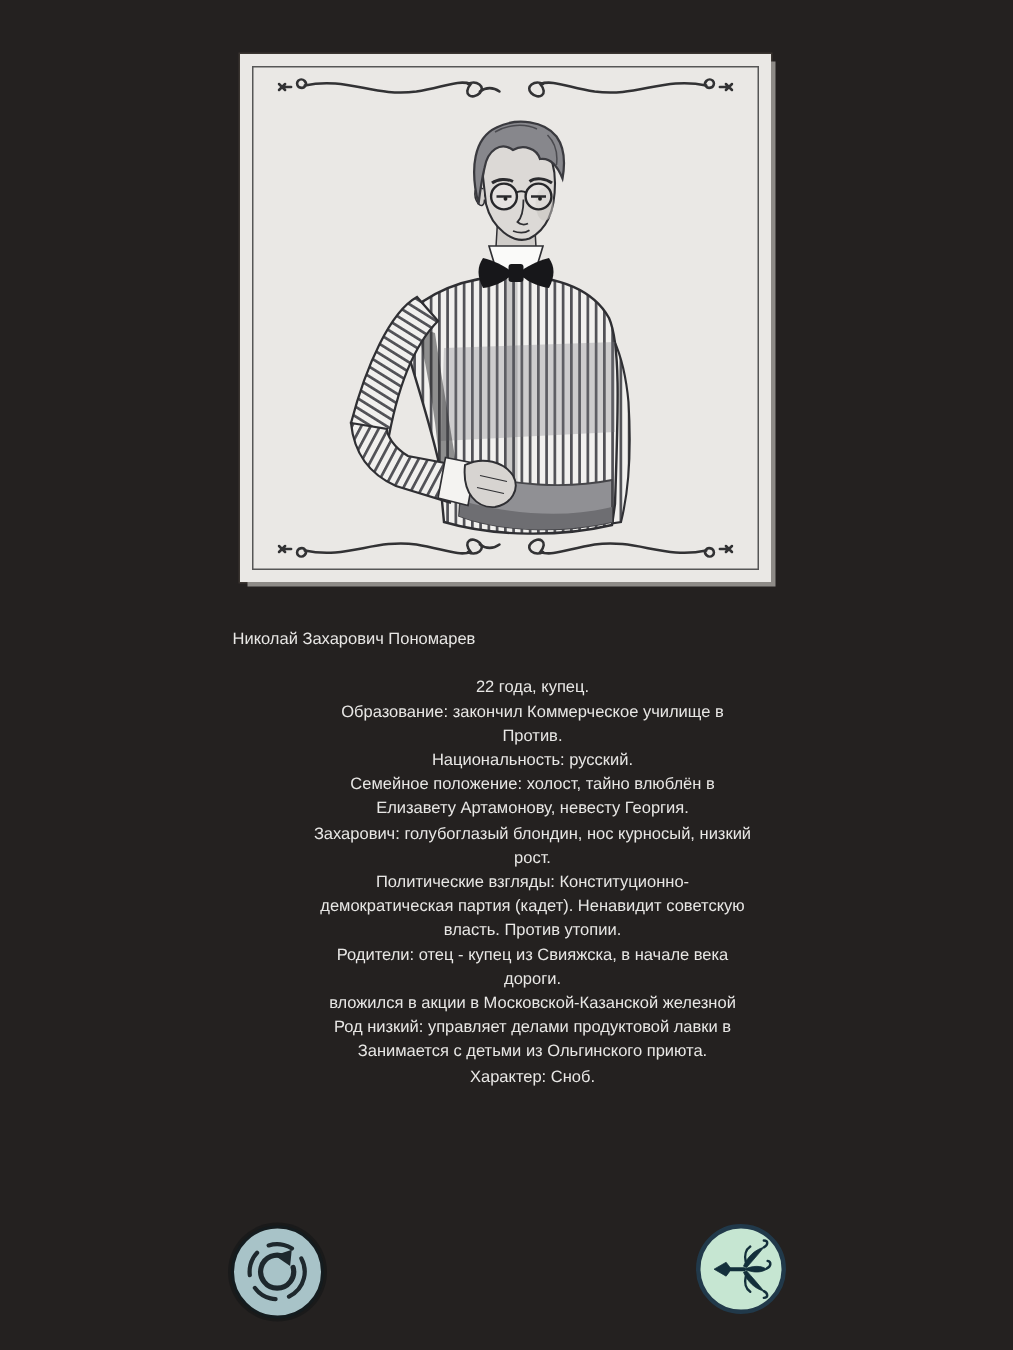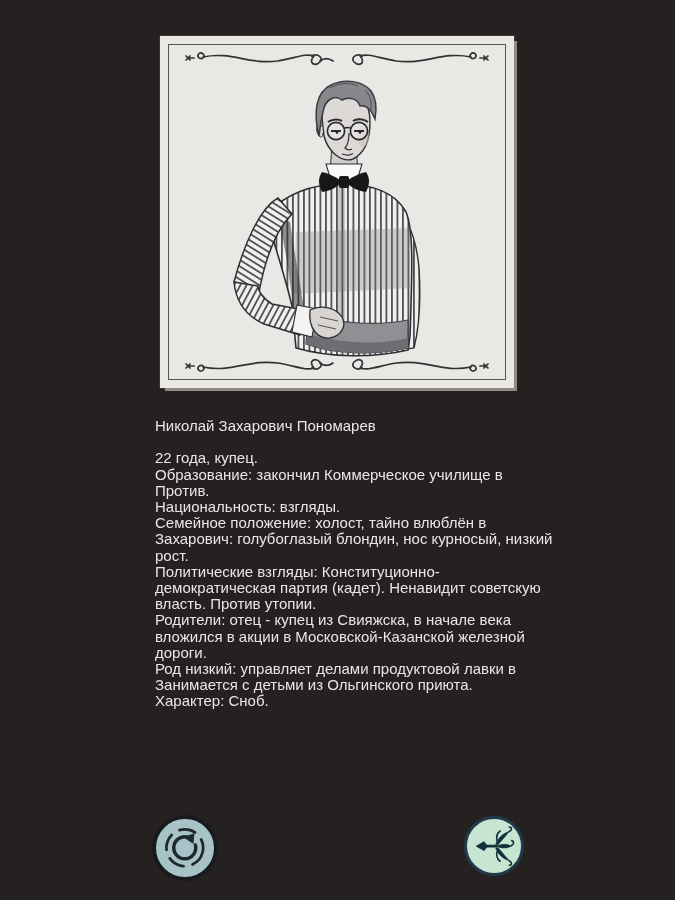--- a/index.html
+++ b/index.html
@@ -36,24 +36,24 @@
   .portrait-svg{position:absolute;inset:0;width:354px;height:352px;display:block;}
   .flourish{position:absolute;left:12px;right:12px;height:20px;}
   .flourish.top{top:4px;}
   .flourish.bottom{bottom:4px;transform:scaleY(-1);}
   .flourish svg{width:100%;height:100%;display:block;}
 
   
   .textblock{
     position:absolute;left:155px;top:418px;width:400px;
     color:var(--text-color);
-    font-size:15px;line-height:16.2px;
+    font-size:11px;line-height:16.2px;
   }
   .char-name{margin:0 0 16.2px 0;white-space:nowrap;}
-  .bio-line{white-space:nowrap;min-height:16.2px;}
+  .bio-line{white-space:nowrap;min-height:16.2px;text-align:center;}
 
   
   .round-btn{
     position:absolute;border-radius:50%;padding:0;cursor:pointer;
     display:flex;align-items:center;justify-content:center;
   }
   .btn-undo{
     left:154px;top:817px;width:62px;height:62px;
     background:var(--undo-button-bg);
     border:2px solid #141b1e;
@@ -173,30 +173,31 @@
       </div>
     </div>
   </div>
 
   <div class="textblock">
     <div class="char-name">Николай Захарович Пономарев</div>
     <div class="bio">
         <div class="bio-line">22 года, купец.</div>
         <div class="bio-line">Образование: закончил Коммерческое училище в</div>
         <div class="bio-line">Против.</div>
-        <div class="bio-line">Национальность: взгляды.</div>
+        <div class="bio-line">Национальность: русский.</div>
         <div class="bio-line">Семейное положение: холост, тайно влюблён в</div>
+        <div class="bio-line">Елизавету Артамонову, невесту Георгия.</div>
         <div class="bio-line">Захарович: голубоглазый блондин, нос курносый, низкий</div>
         <div class="bio-line">рост.</div>
         <div class="bio-line">Политические взгляды: Конституционно-</div>
         <div class="bio-line">демократическая партия (кадет). Ненавидит советскую</div>
         <div class="bio-line">власть. Против утопии.</div>
         <div class="bio-line">Родители: отец - купец из Свияжска, в начале века</div>
+        <div class="bio-line">дороги.</div>
         <div class="bio-line">вложился в акции в Московской-Казанской железной</div>
-        <div class="bio-line">дороги.</div>
         <div class="bio-line">Род низкий: управляет делами продуктовой лавки в</div>
         <div class="bio-line">Занимается с детьми из Ольгинского приюта.</div>
         <div class="bio-line">Характер: Сноб.</div>
       </div>
   </div>
 
   <button class="round-btn btn-undo" type="button">
     <svg viewBox="-22 -22 44 44" aria-hidden="true">
       <g stroke="#1e282d" fill="none" stroke-linecap="round">
         <circle r="17" stroke-width="2.6" stroke-dasharray="15 8.5" transform="rotate(14)"></circle>

